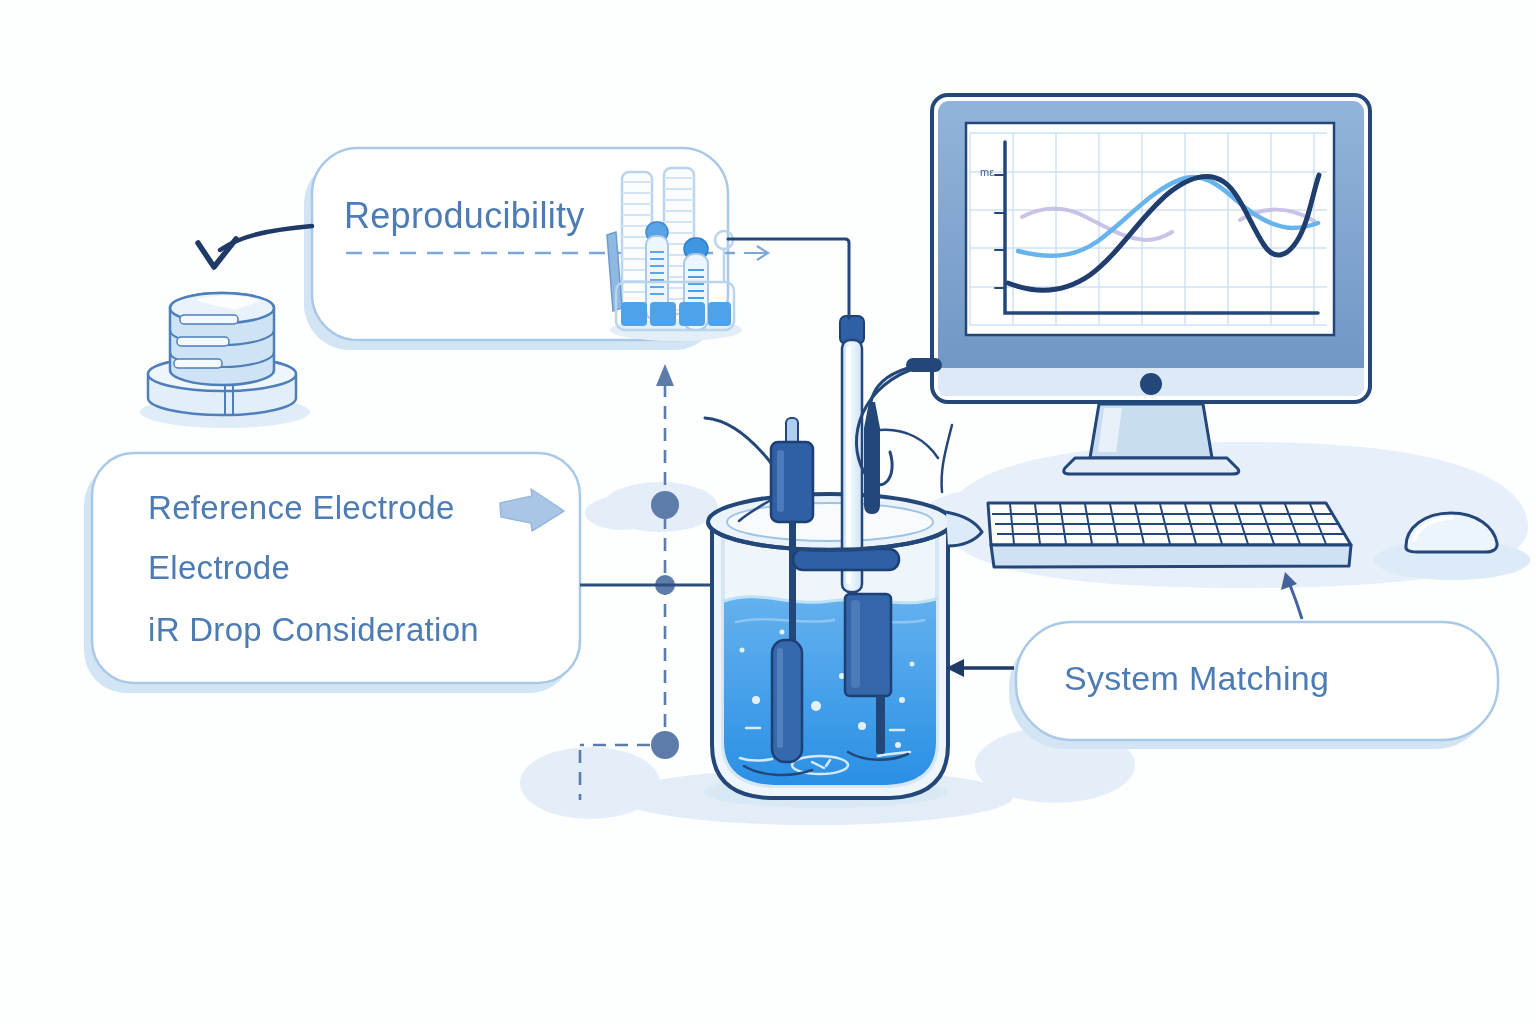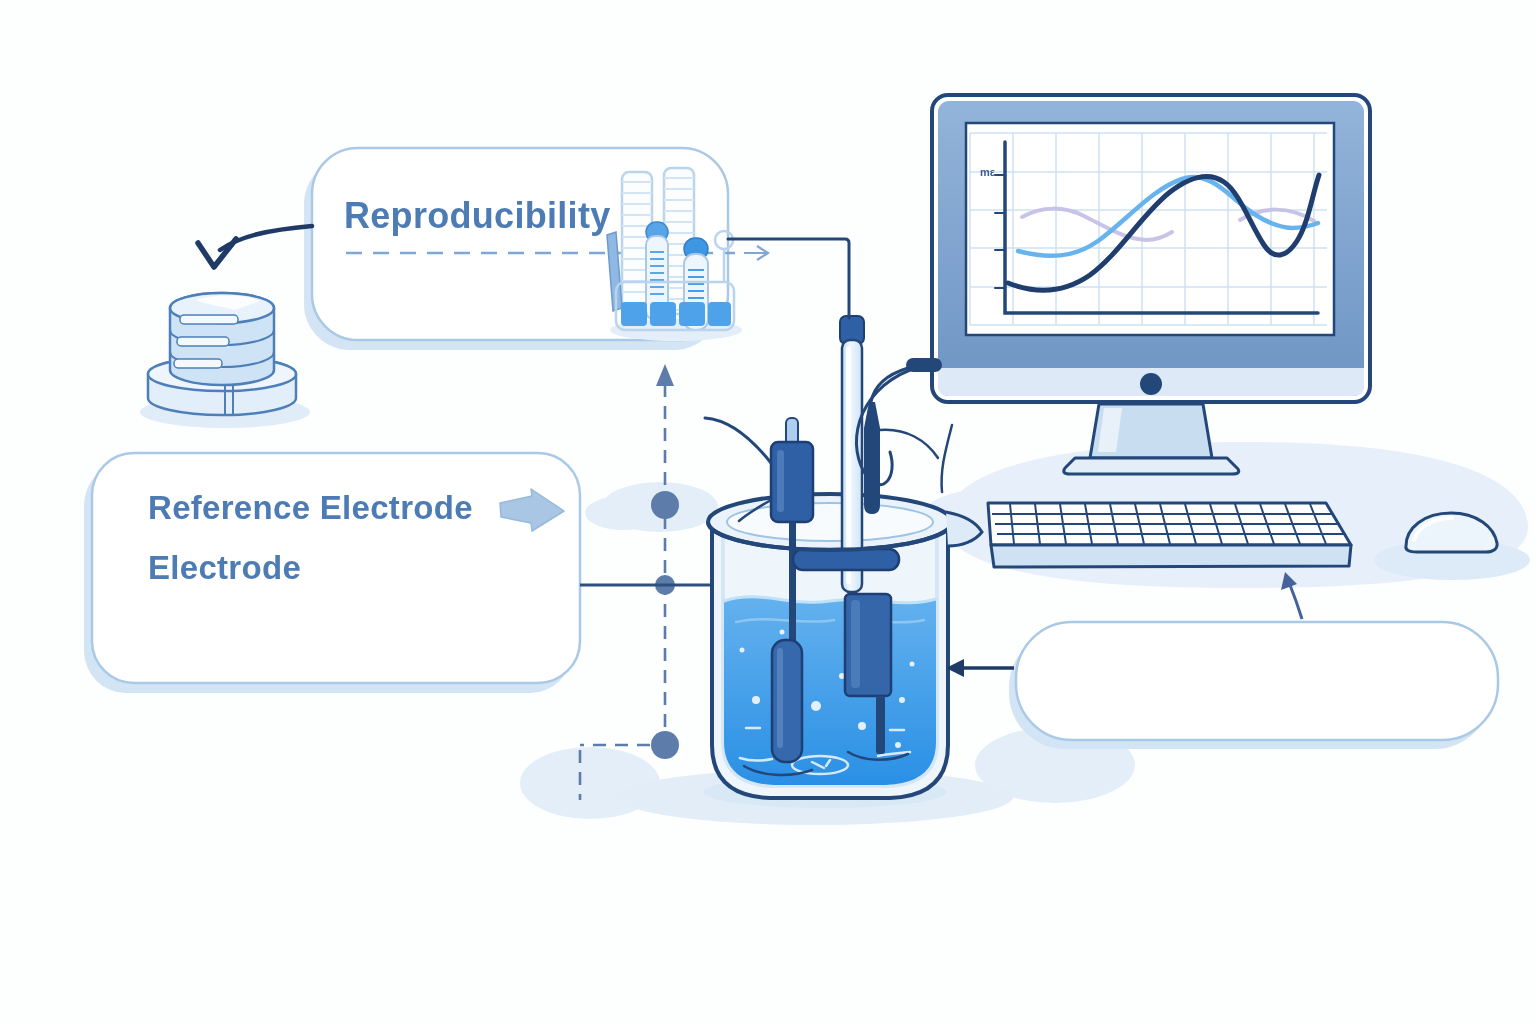--- a/index.html
+++ b/index.html
@@ -3,21 +3,21 @@
 <meta charset="utf-8">
 <style>
   html,body{margin:0;padding:0;background:#ffffff;}
   .canvas{
     position:relative;width:1536px;height:1024px;overflow:hidden;
     background:#fdfefe;
     font-family:"Liberation Sans",sans-serif;
   }
   svg.art{position:absolute;left:0;top:0;}
   .lbl{
-    position:absolute;color:#4d7cb4;font-weight:bold;letter-spacing:.3px;
+    position:absolute;color:#4d7cb4;font-weight:normal;letter-spacing:.3px;
     white-space:nowrap;pointer-events:none;
   }
   .lbl-repro{left:344px;top:195px;font-size:36px;}
   .lbl-ref1{left:148px;top:489px;font-size:33px;}
   .lbl-ref2{left:148px;top:549px;font-size:33px;}
   .lbl-ref3{left:148px;top:611px;font-size:33px;}
   .lbl-sys{left:1064px;top:659px;font-size:34px;}
   .lbl-axis{left:980px;top:166px;font-size:11px;color:#3a5f95;letter-spacing:0;}
 </style>
 </head>
@@ -249,15 +249,17 @@
   </g>
   <g>
     <path d="M1302,619 C1298,606 1294,595 1290,585" stroke="#44639a" stroke-width="3" fill="none"></path>
     <polygon points="1285,572 1281,590 1297,584" fill="#44639a"></polygon>
   </g>
 </svg>
 
 <div class="lbl lbl-repro">Reproducibility</div>
 <div class="lbl lbl-ref1">Reference Electrode</div>
 <div class="lbl lbl-ref2">Electrode</div>
+<div class="lbl lbl-ref3">iR Drop Consideration</div>
+<div class="lbl lbl-sys">System Matching</div>
 <div class="lbl lbl-axis">mε</div>
 
 </div>
 
 </body></html>

